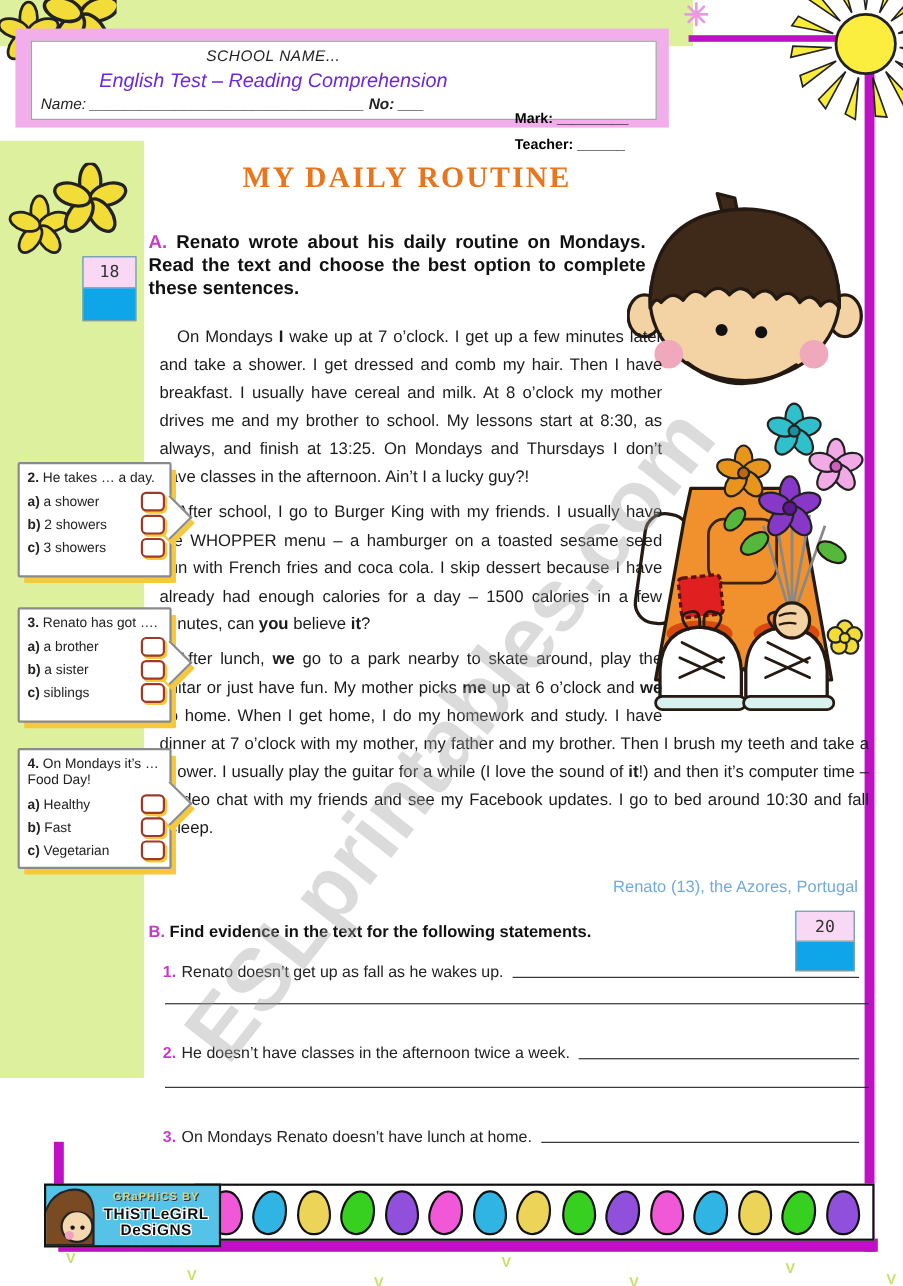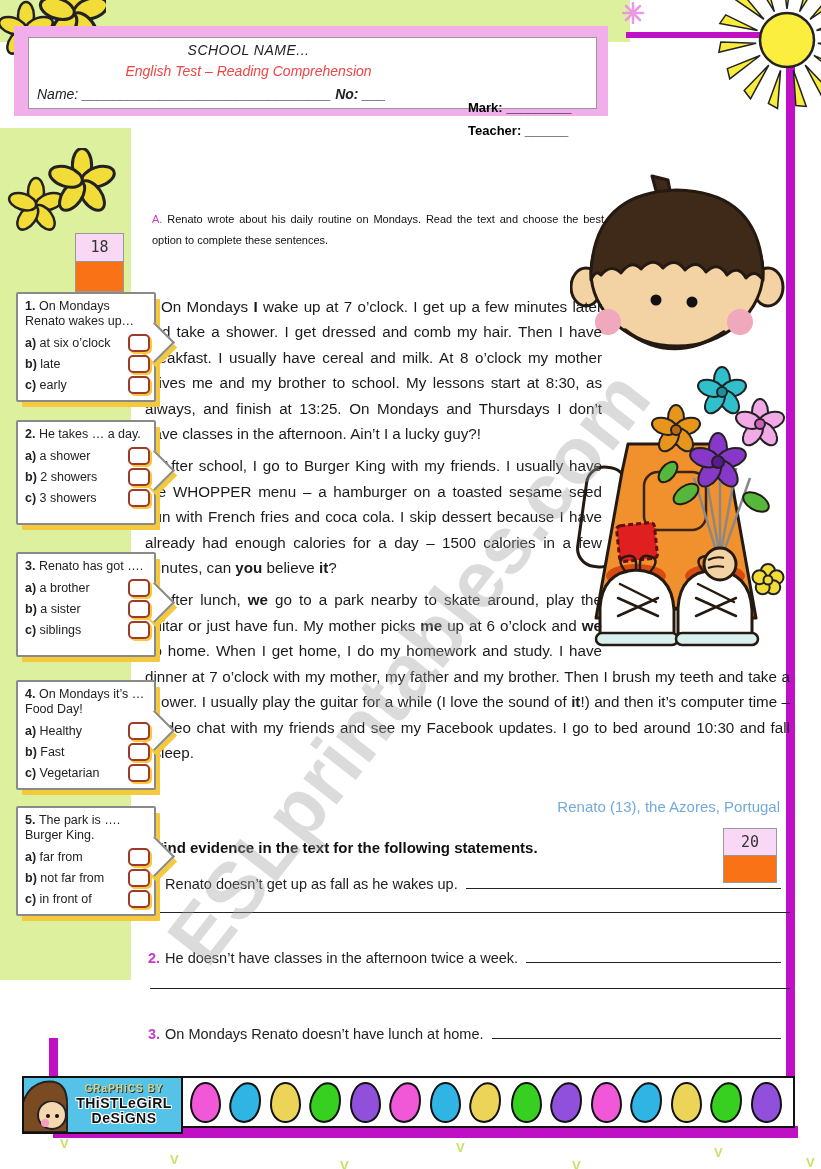--- a/index.html
+++ b/index.html
@@ -12,34 +12,34 @@
   .bar{background:#bf10c6;}
   .bar-hline{left:626px;top:32px;width:140px;height:6px;}
   .bar-right{left:786px;top:55px;width:9px;height:1083px;}
   .bar-left{left:49px;top:1038px;width:9px;height:95px;}
   .bar-bottom{left:53px;top:1126px;width:745px;height:12px;}
   
   .header-outer{left:14px;top:26px;width:594px;height:90px;background:#f1aeeb;}
   .header-inner{left:28px;top:37px;width:567px;height:70px;background:#fff;border:1px solid #999;display:flex;}
   .hdr-left{flex:1;position:relative;padding-top:4px;font-style:italic;}
   .hdr-school{text-align:center;font-size:14px;color:#222;letter-spacing:.5px;}
-  .hdr-test{text-align:center;font-size:14px;color:#ef4444;margin-top:5px;}
+  .hdr-test{text-align:center;font-size:18px;color:#6d28d9;margin-top:5px;}
   .hdr-nameline{position:absolute;left:8px;bottom:6px;font-size:14px;color:#222;white-space:nowrap;}
   .hdr-right{width:128px;padding-top:22px;font-size:13px;margin-top:40px;}
   .hdr-right div{font-weight:bold;margin-bottom:8px;white-space:nowrap;}
   
-  .score-box{border:1.5px solid #999;background:#f97316;z-index:4;}
+  .score-box{border:1.5px solid #999;background:#0ea5e9;z-index:4;}
   .score-top{background:#f8d8f4;border-bottom:1.5px solid #999;text-align:center;font-family:"DejaVu Sans Mono",monospace;font-size:15px;color:#333;}
   .score-18{left:75px;top:233px;width:47px;height:57px;}
   .score-18 .score-top{height:27px;line-height:27px;}
   .score-20{left:723px;top:828px;width:52px;height:53px;}
   .score-20 .score-top{height:26px;line-height:26px;}
   
   .title{left:140px;top:146px;width:460px;text-align:center;font-family:"Liberation Serif","DejaVu Serif",serif;font-weight:bold;font-size:27px;letter-spacing:2px;color:#e8761e;}
-  .section-a{left:152px;top:209px;width:452px;font-size:11px;font-weight:normal;line-height:21px;text-align:justify;color:#111;}
+  .section-a{left:135px;top:209px;width:452px;font-size:17px;font-weight:bold;line-height:21px;text-align:justify;color:#111;}
   .sec-label{color:#c63cc8;}
   
   .reading{left:145px;top:294px;width:645px;font-size:15.2px;line-height:25.4px;text-align:justify;color:#1b1b1b;z-index:2;}
   .boy-spacer{float:right;width:188px;height:352px;}
   .reading p{margin:0 0 7px 0;text-indent:16px;}
   .signature{left:140px;top:798px;width:640px;text-align:right;font-size:15px;color:#72aad8;}
   .section-b{left:135px;top:839px;width:575px;font-size:15px;font-weight:bold;color:#111;}
   .stmt{left:148px;width:633px;display:flex;font-size:14.5px;color:#222;z-index:3;}
   .stmt-num{color:#c63cc8;font-weight:bold;margin-right:5px;}
   .stmt-line{flex:1;border-bottom:1.5px solid #222;margin:0 0 3px 8px;min-width:60px;}
@@ -47,21 +47,21 @@
   
   .qbox{left:16px;width:122px;background:#fff;border:2px solid #8a8a8a;border-radius:2px;box-shadow:5px 6px 0 -1px #f6c83c;padding:5px 7px 6px 7px;z-index:3;font-size:12.5px;line-height:15px;color:#222;}
   .qbox::after{content:"";position:absolute;right:-15px;top:34px;width:27px;height:27px;background:#fff;border-top:2.5px solid #8a8a8a;border-right:2.5px solid #8a8a8a;transform:rotate(45deg);box-shadow:5px 2px 0 #f6c83c;z-index:-1;}
   .qstem{margin-bottom:5px;}
   .qopt{display:flex;justify-content:space-between;align-items:center;margin-top:3px;min-height:17px;}
   .qlab{white-space:nowrap;}
   .qcheck{width:18px;height:14px;border:2px solid #a03a28;border-radius:5px;background:#fff;box-shadow:2px 2px 0 #f6c83c;flex:none;margin-right:-3px;}
   
   .watermark{left:40px;top:608px;width:760px;transform:rotate(-52deg);font-size:80px;font-weight:bold;color:rgba(160,160,160,0.38);white-space:nowrap;z-index:50;pointer-events:none;}
   
-  .badge{left:22px;top:1076px;width:157px;height:54px;background:#55c2e7;border:2.5px solid #111;z-index:4;overflow:hidden;}
+  .badge{left:40px;top:1076px;width:157px;height:54px;background:#55c2e7;border:2.5px solid #111;z-index:4;overflow:hidden;}
   .badge-text{position:absolute;left:46px;top:3px;width:108px;text-align:center;line-height:15px;}
   .badge-l1{font-size:10px;font-weight:bold;letter-spacing:1px;color:#d6d488;text-shadow:1px 1px 0 #333;}
   .badge-l2,.badge-l3{font-size:14px;font-weight:bold;color:#111;letter-spacing:.5px;text-shadow:-1px -1px 0 #fff,1px -1px 0 #fff,-1px 1px 0 #fff,1px 1px 0 #fff;}
   .egg-strip{left:177px;top:1076px;width:618px;height:52px;background:#fff;border:2px solid #111;display:flex;align-items:center;justify-content:space-around;padding:0 6px;box-sizing:border-box;z-index:3;}
   .egg{width:27px;height:37px;border:2px solid #111;border-radius:50% 50% 50% 50%/58% 58% 46% 46%;flex:none;}
   .egg.tilt{transform:rotate(14deg);}
   .sprout{color:#c6e06a;font-weight:bold;font-size:13px;z-index:1;}
 </style>
 </head>
 <body>
@@ -158,20 +158,21 @@
         <span style="font-weight:bold;">No:</span>
         <span>___</span>
       </div>
     </div>
     <div class="hdr-right">
       <div><span>Mark:</span> <span>_________</span></div>
       <div><span>Teacher:</span> <span>______</span></div>
     </div>
   </div>
 
+  <div class="abs title">MY DAILY ROUTINE</div>
 
   <div class="abs score-box score-18">
     <div class="score-top">18</div>
   </div>
   <div class="abs score-box score-20">
     <div class="score-top">20</div>
   </div>
 
   <div class="abs section-a">
     <span class="sec-label">A.</span>
@@ -296,35 +297,20 @@
     <span class="stmt-line"></span>
   </div>
   <div class="abs rule" style="top:988px;"></div>
 
   <div class="abs stmt" style="top:1026px;">
     <span class="stmt-num">3.</span>
     <span>On Mondays Renato doesn’t have lunch at home.</span>
     <span class="stmt-line"></span>
   </div>
 
-  <div class="abs qbox" style="top:292px;min-height:90px;">
-      <div class="qstem"><b>1. </b>On Mondays Renato wakes up…</div>
-      <div class="qopt">
-        <span class="qlab"><b>a) </b>at six o’clock</span>
-        <span class="qcheck"></span>
-      </div>
-      <div class="qopt">
-        <span class="qlab"><b>b) </b>late</span>
-        <span class="qcheck"></span>
-      </div>
-      <div class="qopt">
-        <span class="qlab"><b>c) </b>early</span>
-        <span class="qcheck"></span>
-      </div>
-    </div>
   <div class="abs qbox" style="top:420px;min-height:90px;">
       <div class="qstem"><b>2. </b>He takes … a day.</div>
       <div class="qopt">
         <span class="qlab"><b>a) </b>a shower</span>
         <span class="qcheck"></span>
       </div>
       <div class="qopt">
         <span class="qlab"><b>b) </b>2 showers</span>
         <span class="qcheck"></span>
       </div>
@@ -353,35 +339,20 @@
       <div class="qopt">
         <span class="qlab"><b>a) </b>Healthy</span>
         <span class="qcheck"></span>
       </div>
       <div class="qopt">
         <span class="qlab"><b>b) </b>Fast</span>
         <span class="qcheck"></span>
       </div>
       <div class="qopt">
         <span class="qlab"><b>c) </b>Vegetarian</span>
-        <span class="qcheck"></span>
-      </div>
-    </div>
-  <div class="abs qbox" style="top:806px;min-height:90px;">
-      <div class="qstem"><b>5. </b>The park is …. Burger King.</div>
-      <div class="qopt">
-        <span class="qlab"><b>a) </b>far from</span>
-        <span class="qcheck"></span>
-      </div>
-      <div class="qopt">
-        <span class="qlab"><b>b) </b>not far from</span>
-        <span class="qcheck"></span>
-      </div>
-      <div class="qopt">
-        <span class="qlab"><b>c) </b>in front of</span>
         <span class="qcheck"></span>
       </div>
     </div>
 
   <div class="abs watermark">ESLprintables.com</div>
 
   <div class="abs badge">
     <svg width="48" height="54" style="position:absolute;left:-2px;top:0;">
       <path d="M-2,54 Q-4,10 22,4 Q46,0 45,28 L45,54 Z" fill="#7a4a22" stroke="#222" stroke-width="2"></path>
       <circle cx="30" cy="37" r="14" fill="#f6d8b0" stroke="#222" stroke-width="2"></circle>

